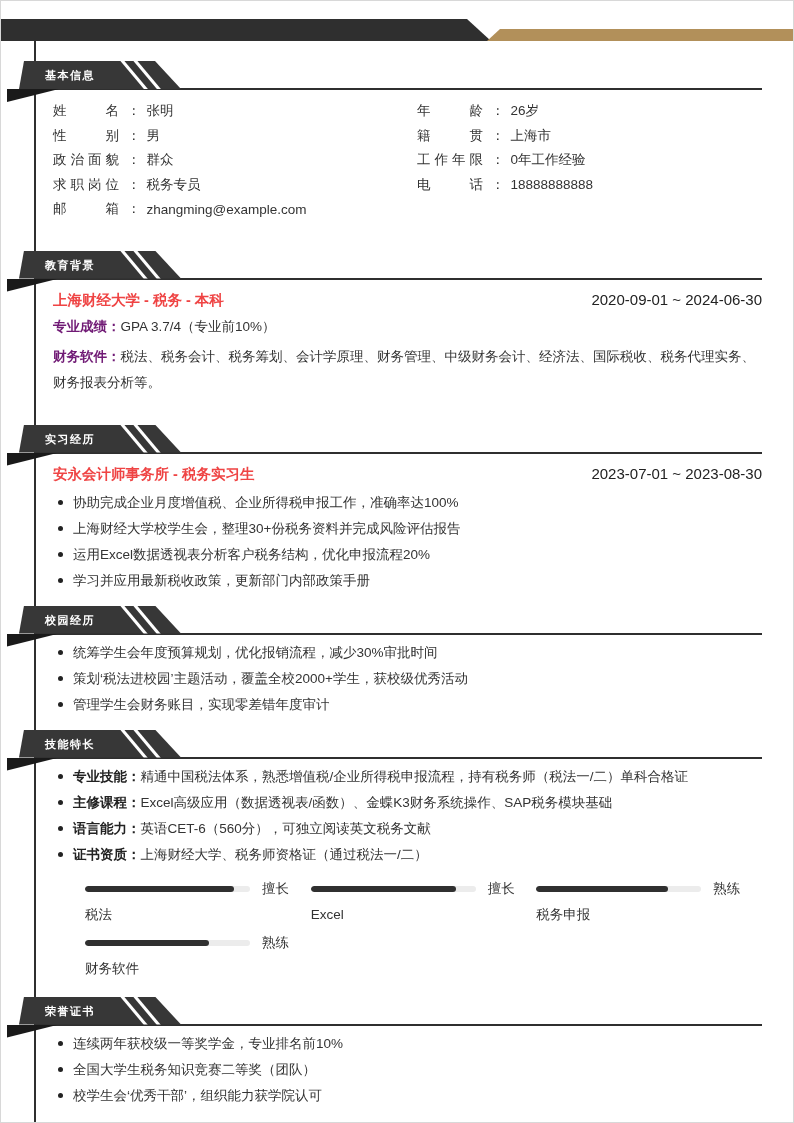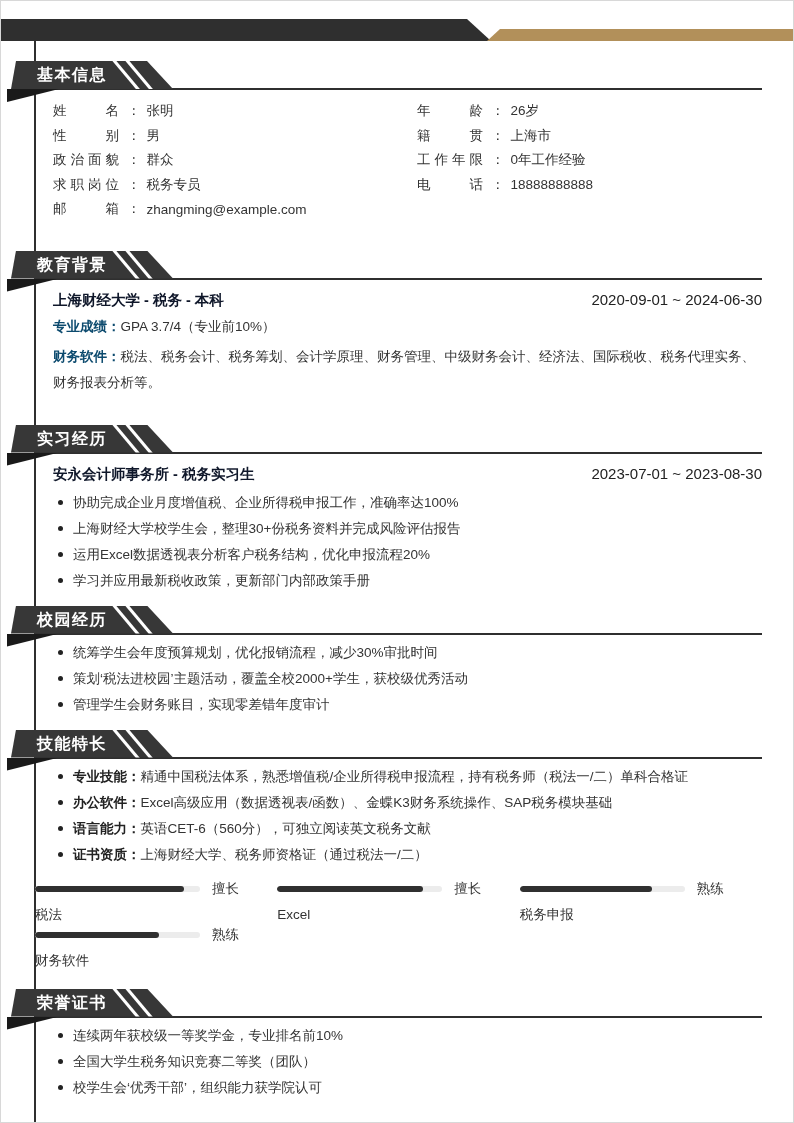--- a/index.html
+++ b/index.html
@@ -19,47 +19,47 @@
     -webkit-clip-path:polygon(0 0,466px 0,490px 100%,0 100%);clip-path:polygon(0 0,466px 0,490px 100%,0 100%);}
   .topbar-gold{position:absolute;top:28px;left:486px;right:0;height:12px;background:var(--gold);
     -webkit-clip-path:polygon(13px 0,100% 0,100% 100%,0 100%);clip-path:polygon(13px 0,100% 0,100% 100%,0 100%);}
   
   .vline{position:absolute;left:33px;top:40px;bottom:0;width:2px;background:var(--dark);}
   
   .content{position:absolute;top:40px;left:0;right:0;}
   
   .sec-head{position:relative;height:28px;margin:0 31px 0 10px;}
   .sec-rule{position:absolute;left:24px;right:0;bottom:-1px;height:2px;background:var(--rule);}
-  .ribbon{position:absolute;left:0;top:0;height:28px;width:162px;background:var(--badge);
-    color:#fff;font-size:16px;font-weight:bold;letter-spacing:1.5px;line-height:28px;
+  .ribbon{position:absolute;left:8px;top:0;height:28px;width:162px;background:var(--badge);
+    color:#fff;font-size:11px;font-weight:bold;letter-spacing:1.5px;line-height:28px;
     padding-left:26px;z-index:2;
     -webkit-clip-path:polygon(5px 0,136px 0,162px 100%,0 100%);clip-path:polygon(5px 0,136px 0,162px 100%,0 100%);}
   .stripe{position:absolute;top:-2px;height:34px;width:4px;background:#fff;transform:skewX(40deg);}
   .stripe.s1{left:114px;} .stripe.s2{left:127px;}
   .fold{position:absolute;left:-4px;top:28px;width:52px;height:13px;background:var(--fold);z-index:1;
     -webkit-clip-path:polygon(0 0,100% 0,0 100%);clip-path:polygon(0 0,100% 0,0 100%);}
   
   .info{margin:10px 31px 0 52px;display:grid;grid-template-columns:364px 1fr;}
   .frow{height:24.5px;display:flex;align-items:center;}
   .flabel{display:inline-block;width:66px;text-align:justify;text-align-last:justify;-moz-text-align-last:justify;}
   .fcolon{margin:0 6px 0 8px;}
   
   .entry{display:flex;justify-content:space-between;align-items:baseline;margin:12px 31px 0 52px;}
-  .entry-title{font-weight:bold;font-size:14.5px;color:#0f172a;}
+  .entry-title{font-weight:bold;font-size:14.5px;color:#ef4444;}
   .entry-date{font-size:15px;color:#222;white-space:nowrap;}
   
   .eline{margin:4px 31px 0 52px;line-height:26px;}
-  .eline b{color:#0c4a6e;}
+  .eline b{color:#701a75;}
   
   .blist{margin:6px 31px 0 52px;}
   .bitem{position:relative;padding-left:20px;line-height:26px;}
   .bitem::before{content:"";position:absolute;left:5px;top:10.5px;width:5px;height:5px;border-radius:50%;background:#222;}
   .bitem b{color:#222;}
   
-  .bars{margin:14px 31px 0 34px;display:grid;grid-template-columns:repeat(3,1fr);row-gap:2px;}
+  .bars{margin:14px 31px 0 84px;display:grid;grid-template-columns:repeat(3,1fr);row-gap:10px;}
   .bar-row{display:flex;align-items:center;height:14px;}
   .track{width:165px;height:6px;background:var(--track);border-radius:3px;overflow:hidden;}
   .fill{height:100%;background:#303030;border-radius:3px;}
   .bar-level{margin-left:12px;}
   .bar-name{margin-top:8px;line-height:22px;}
   
   .mt-sec1{margin-top:20px;} .mt-sec2{margin-top:29px;} .mt-sec3{margin-top:29px;}
   .mt-sec4{margin-top:12px;} .mt-sec5{margin-top:12px;} .mt-sec6{margin-top:17px;}
   .mt-bul{}
 </style>
@@ -190,21 +190,21 @@
       <div class="sec-rule"></div>
       <div class="ribbon">
         <span>技能特长</span>
         <span class="stripe s1"></span>
         <span class="stripe s2"></span>
       </div>
       <div class="fold"></div>
     </div>
     <div class="blist mt-bul">
       <div class="bitem"><b>专业技能：</b><span>精通中国税法体系，熟悉增值税/企业所得税申报流程，持有税务师（税法一/二）单科合格证</span></div>
-      <div class="bitem"><b>办公软件：</b><span>Excel高级应用（数据透视表/函数）、金蝶K3财务系统操作、SAP税务模块基础</span></div>
+      <div class="bitem"><b>主修课程：</b><span>Excel高级应用（数据透视表/函数）、金蝶K3财务系统操作、SAP税务模块基础</span></div>
       <div class="bitem"><b>语言能力：</b><span>英语CET-6（560分），可独立阅读英文税务文献</span></div>
       <div class="bitem"><b>证书资质：</b><span>上海财经大学、税务师资格证（通过税法一/二）</span></div>
     </div>
     <div class="bars">
       <div class="bar-item">
         <div class="bar-row">
             <div class="track">
               <div class="fill" style="width: 90%;"></div>
             </div>
             <span class="bar-level">擅长</span>

